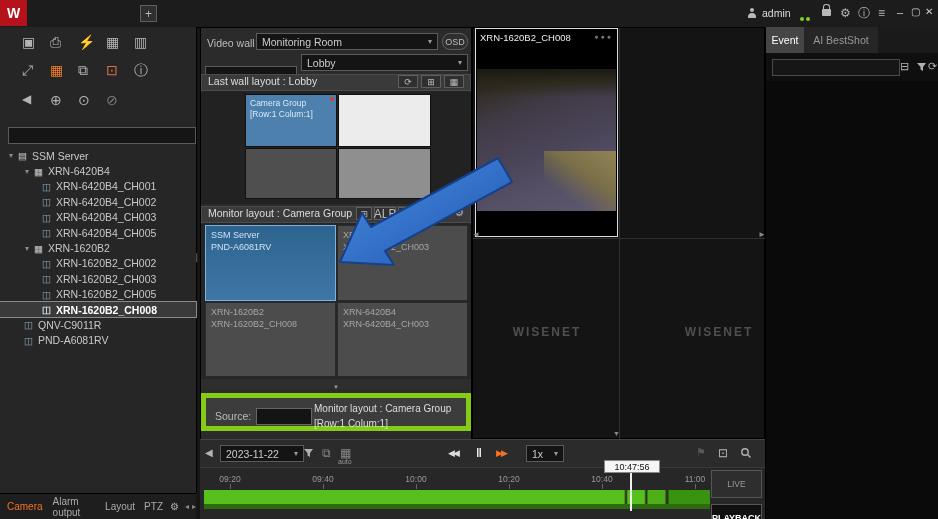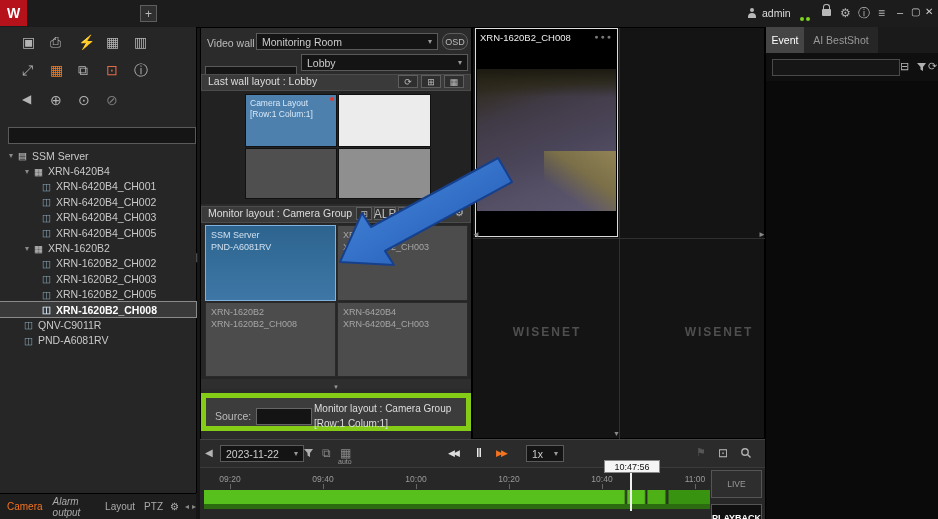--- a/index.html
+++ b/index.html
@@ -134,21 +134,21 @@
           <span>QNV-C9011R</span>
         </div>
       <div class="trow l1">
           <span class="ti" style="color:#8aa8b8;">◫</span>
           <span>PND-A6081RV</span>
         </div>
     </div>
 
     <div class="abs" style="left:0;top:466px;width:196px;height:25px;background:#1e1e1e;border-top:1px solid #000;display:flex;align-items:center;font-size:10px;">
       <span style="color:#f37321;margin-left:7px;">Camera</span>
-      <span style="color:#aaa;margin-left:10px;font-style:italic;">Alarm output</span>
+      <span style="color:#aaa;margin-left:10px;">Alarm output</span>
       <span style="color:#aaa;margin-left:10px;">Layout</span>
       <span style="color:#aaa;margin-left:9px;">PTZ</span>
       <span class="ic" style="font-size:10px;margin-left:7px;">⚙</span>
       <span style="color:#888;font-size:8px;margin-left:6px;">◂</span>
       <span style="color:#888;font-size:8px;margin-left:3px;">▸</span>
     </div>
   </div>
 
   <div class="abs" style="left:193px;top:252px;color:#777;font-size:9px;">❘</div>
 
@@ -182,21 +182,21 @@
             <span>⊞</span>
           </span>
         <span class="sbtn" style="width:20px;height:13px;">
             <span>▦</span>
           </span>
       </span>
     </div>
 
     <div class="abs" style="left:0;top:63px;width:270px;height:113px;background:#222;">
       <div class="abs" style="left:44px;top:3px;width:92px;height:53px;background:#4d80ad;border:1px solid #111;box-sizing:border-box;padding:3px 4px;font-size:8.5px;color:#d8e8f8;line-height:1.35;">
-        <div>Camera Layout</div>
+        <div>Camera Group</div>
         <div>[Row:1 Colum:1]</div>
         <span class="abs" style="right:2px;top:2px;width:4px;height:4px;border-radius:50%;background:#e0392a;"></span>
       </div>
       <div class="abs" style="left:137px;top:3px;width:93px;height:53px;background:#ececec;border:1px solid #111;box-sizing:border-box;"></div>
       <div class="abs" style="left:44px;top:57px;width:92px;height:51px;background:#4f4f4f;border:1px solid #111;box-sizing:border-box;"></div>
       <div class="abs" style="left:137px;top:57px;width:93px;height:51px;background:#8f8f8f;border:1px solid #111;box-sizing:border-box;"></div>
     </div>
 
     <div class="abs hdr" style="left:0;top:178px;width:270px;height:17px;">
       <span>Monitor layout : Camera Group</span>

